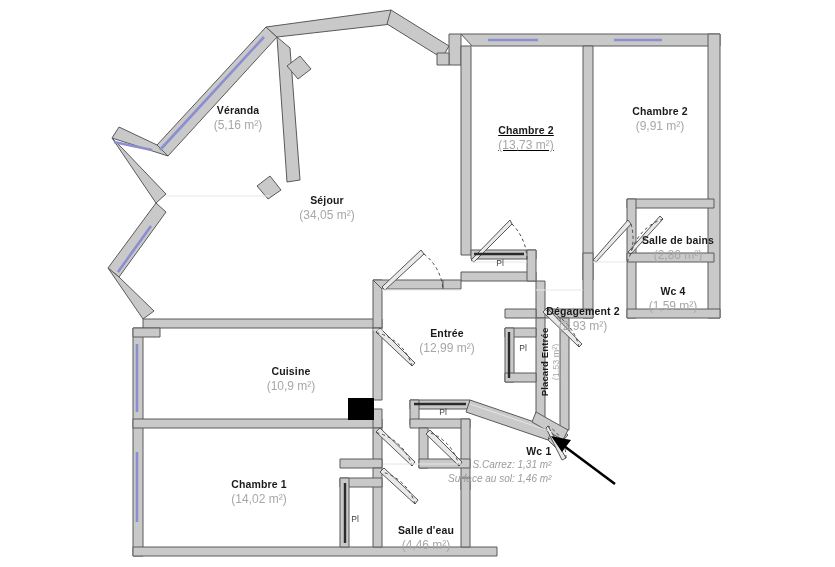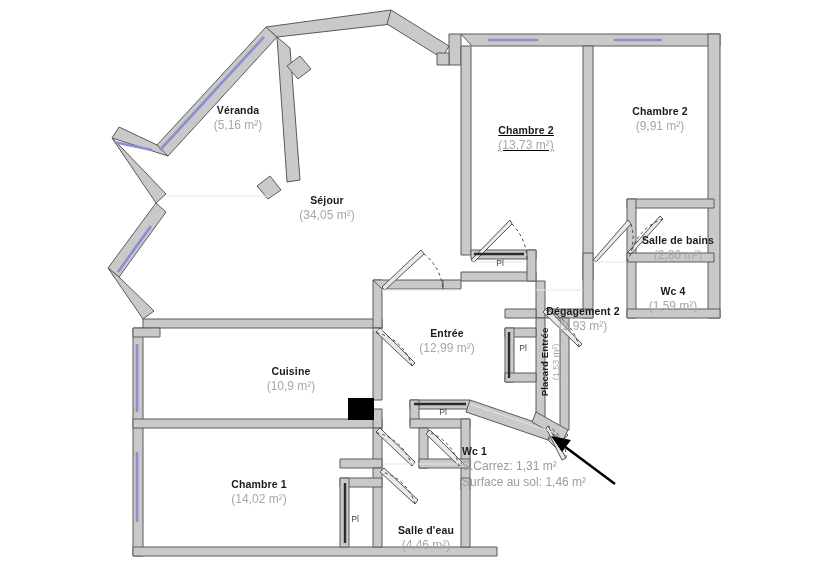--- a/index.html
+++ b/index.html
@@ -54,24 +54,25 @@
     color: #3d3d3d;
     white-space: nowrap;
   }
   .vertical-label {
     position: absolute;
     transform-origin: 50% 50%;
     white-space: nowrap;
     line-height: 1.2;
   }
   .sub-area {
-    font-size: 12px;
+    font-size: 10px;
     color: #9b9b9f;
     display: block;
     white-space: nowrap;
+    font-style: italic;
   }
   .wc1-label {
     position: absolute;
     text-align: left;
     white-space: nowrap;
     line-height: 1.35;
   }
 </style>
 </head>
 <body>
@@ -286,21 +287,21 @@
   <div class="room-label" style="left:259px; top:478px;">
     <span class="room-name">Chambre 1</span>
     <span class="room-area">(14,02 m²)</span>
   </div>
 
   <div class="room-label" style="left:426px; top:524px;">
     <span class="room-name">Salle d'eau</span>
     <span class="room-area">(4,46 m²)</span>
   </div>
 
-  <div class="wc1-label" style="left:462px; top:444px;">
+  <div class="wc1-label" style="left:448px; top:444px;text-align:right;">
     <span class="room-name">Wc 1</span>
     <span class="sub-area">S.Carrez: 1,31 m²</span>
     <span class="sub-area">Surface au sol: 1,46 m²</span>
   </div>
 
   <div class="vertical-label" style="left:551px; top:362px; transform: translate(-50%,-50%) rotate(-90deg); text-align:center;">
     <span class="room-name" style="font-size:9.5px;">Placard Entrée</span>
     <span class="room-area" style="font-size:9px;">(1,53 m²)</span>
   </div>
 

